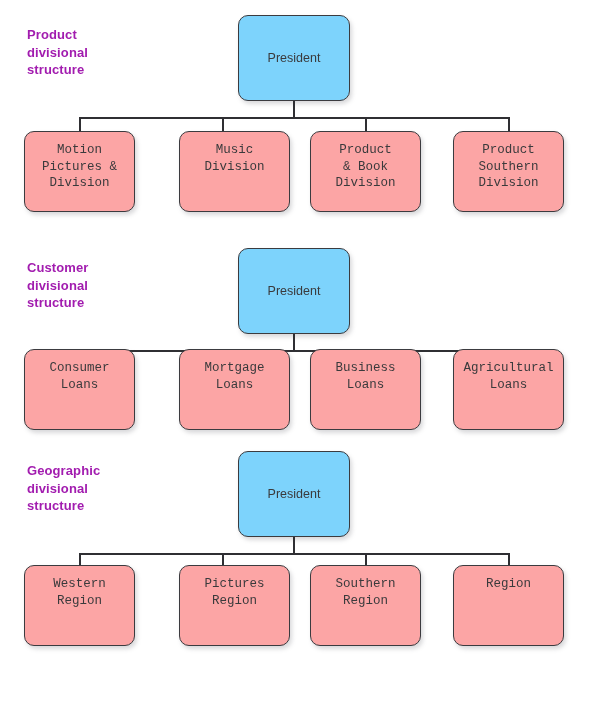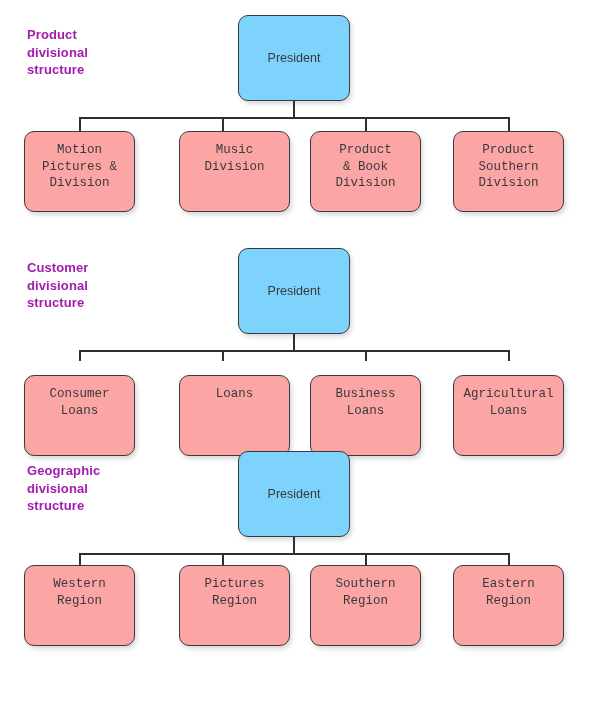--- a/index.html
+++ b/index.html
@@ -112,21 +112,21 @@
   .section-product    .node-president { top: 15px; }
   .section-product    .conn-stem      { top: 101px; height: 17px; }
   .section-product    .conn-bus       { top: 117px; }
   .section-product    .conn-drop      { top: 117px; height: 15px; }
   .section-product    .node-division  { top: 131px; }
 
   .section-customer   .node-president { top: 15px; }
   .section-customer   .conn-stem      { top: 101px; height: 17px; }
   .section-customer   .conn-bus       { top: 117px; }
   .section-customer   .conn-drop      { top: 117px; height: 11px; }
-  .section-customer   .node-division  { top: 142px; }
+  .section-customer   .node-division  { top: 116px; }
 
   .section-geographic .node-president { top: 15px; }
   .section-geographic .conn-stem      { top: 101px; height: 17px; }
   .section-geographic .conn-bus       { top: 117px; }
   .section-geographic .conn-drop      { top: 117px; height: 12px; }
   .section-geographic .node-division  { top: 129px; }
 </style>
 </head>
 <body>
 
@@ -189,20 +189,21 @@
     <div class="conn conn-drop drop-0"></div>
     <div class="conn conn-drop drop-1"></div>
     <div class="conn conn-drop drop-2"></div>
     <div class="conn conn-drop drop-3"></div>
 
     <div class="node node-division col-0">
       <span class="node-line">Consumer</span>
       <span class="node-line">Loans</span>
     </div>
     <div class="node node-division col-1">
+      <span class="node-line">Mortgage</span>
       <span class="node-line">Loans</span>
     </div>
     <div class="node node-division col-2">
       <span class="node-line">Business</span>
       <span class="node-line">Loans</span>
     </div>
     <div class="node node-division col-3">
       <span class="node-line">Agricultural</span>
       <span class="node-line">Loans</span>
     </div>
@@ -233,18 +234,17 @@
     </div>
     <div class="node node-division col-1">
       <span class="node-line">Pictures</span>
       <span class="node-line">Region</span>
     </div>
     <div class="node node-division col-2">
       <span class="node-line">Southern</span>
       <span class="node-line">Region</span>
     </div>
     <div class="node node-division col-3">
-      <span class="node-line">Eastern</span>
       <span class="node-line">Region</span>
     </div>
   </div>
 
 </div>
 
 </body></html>

